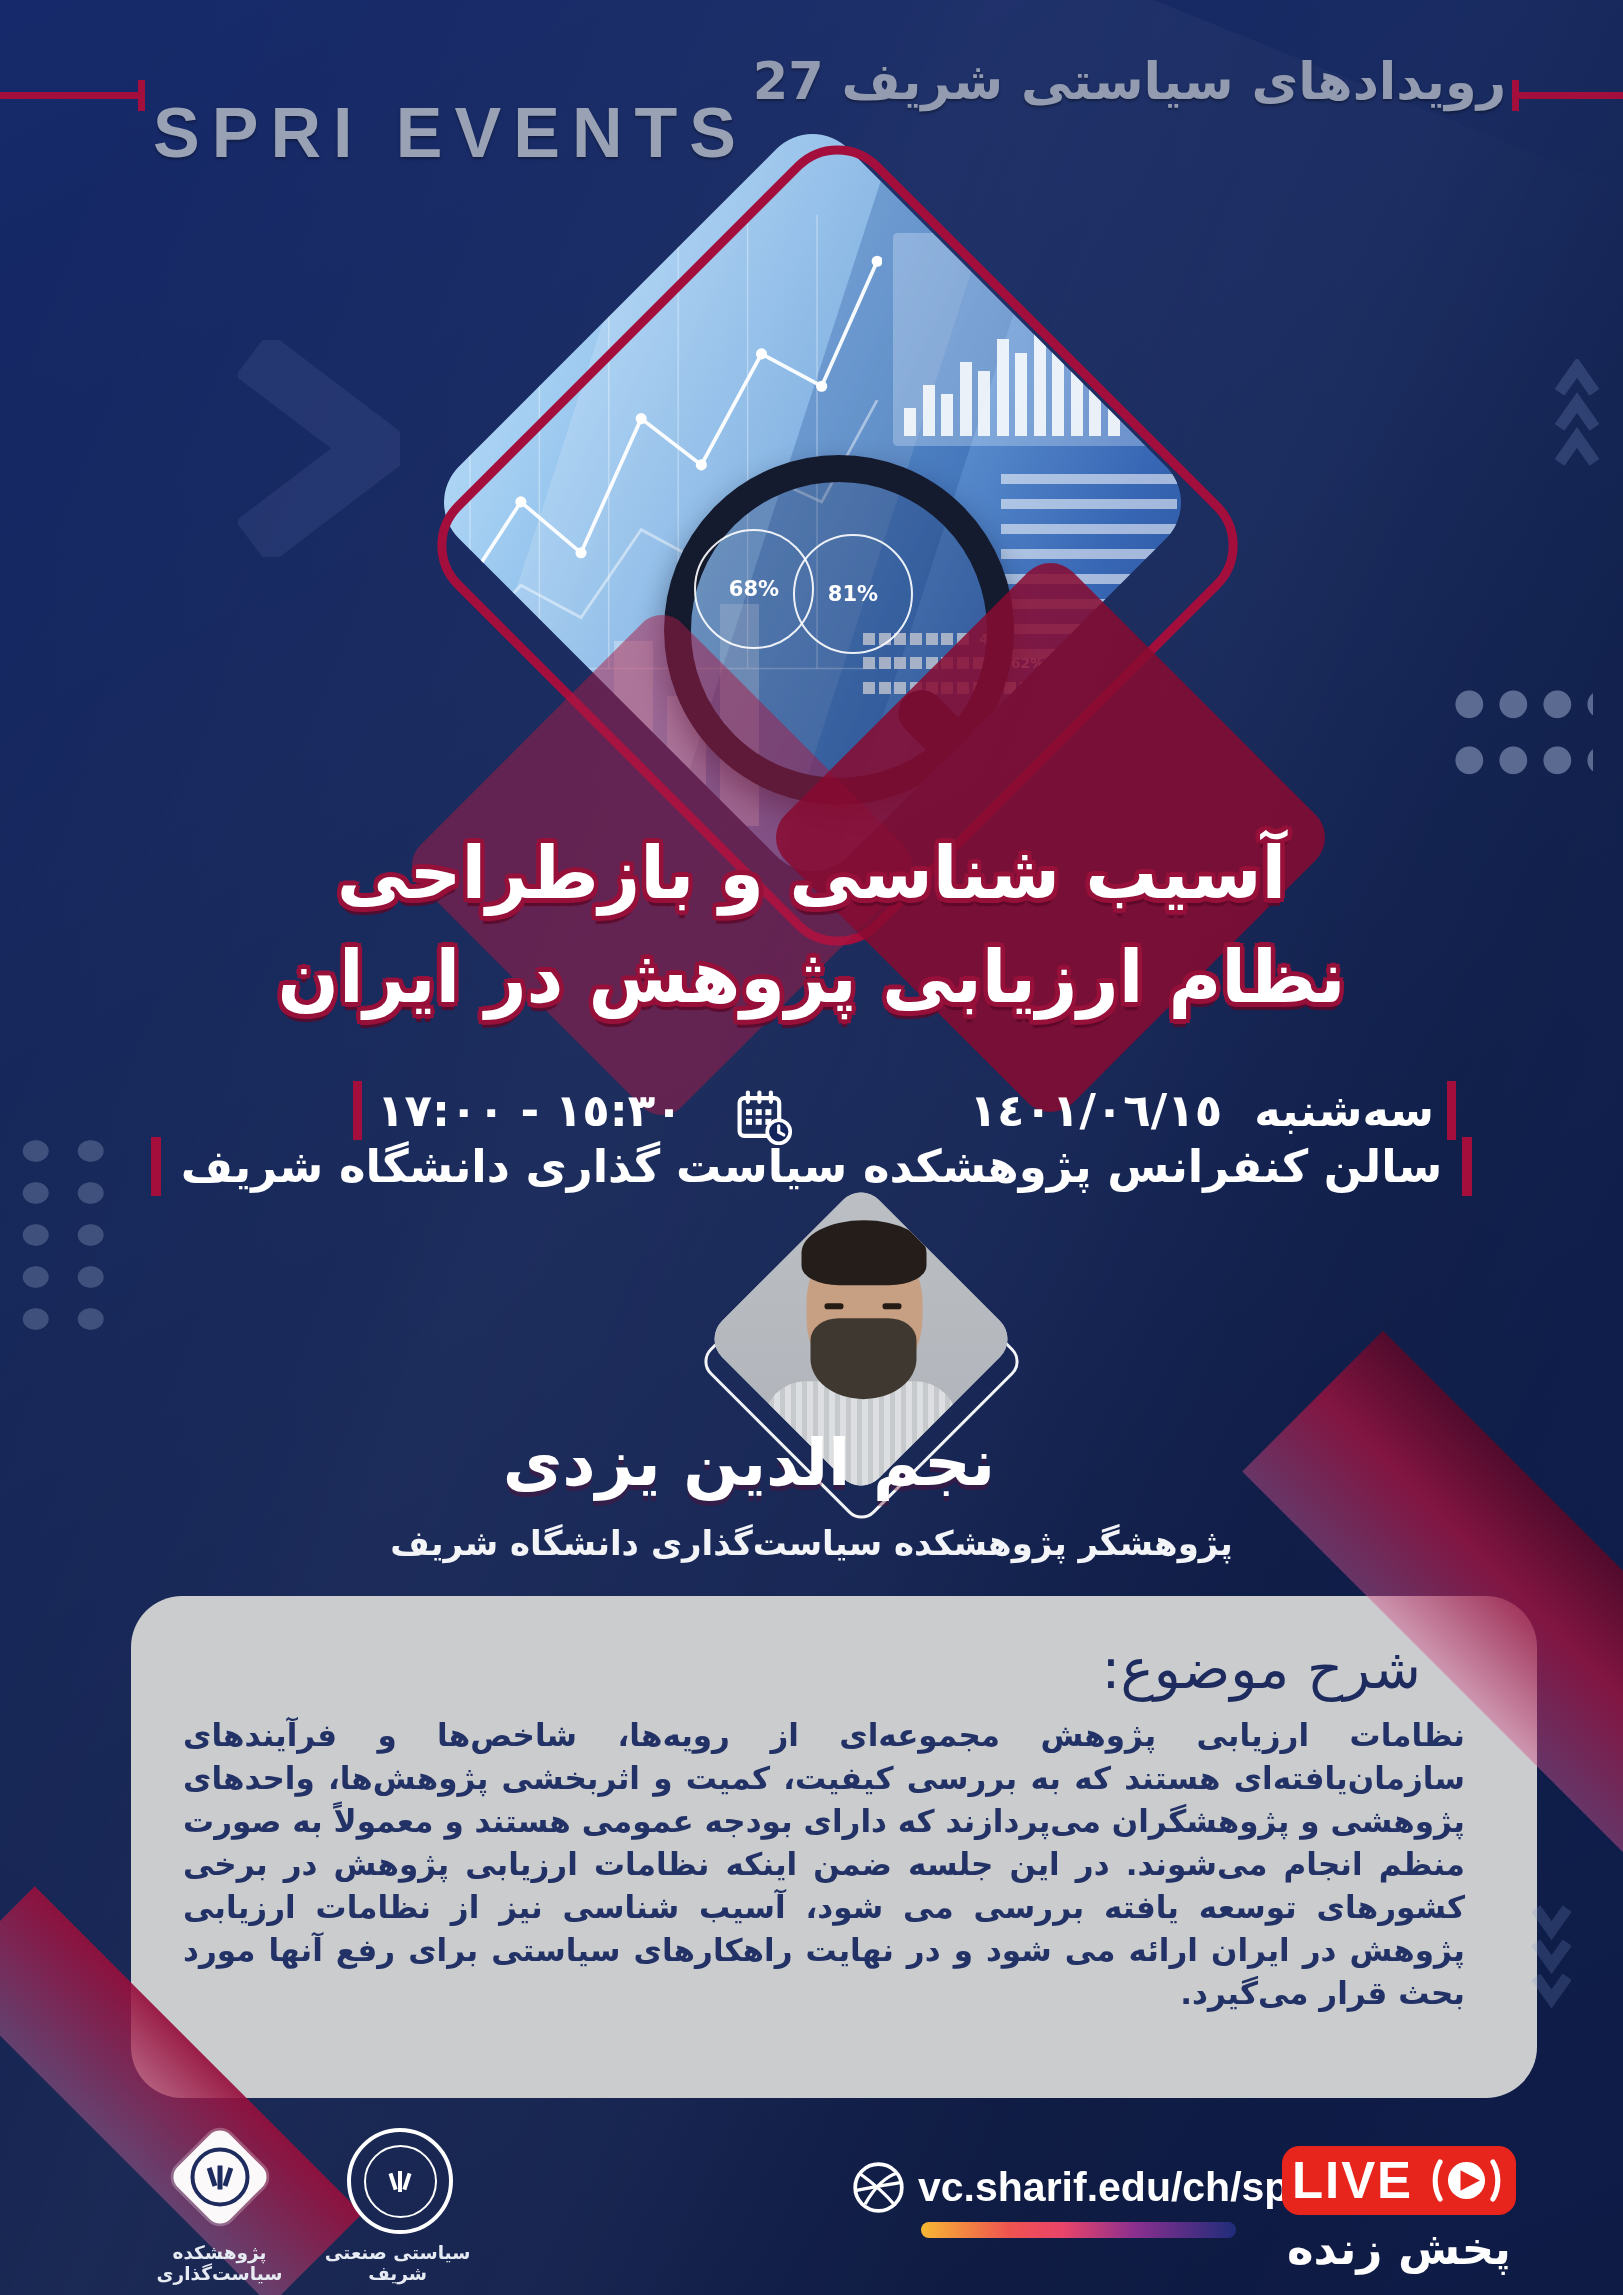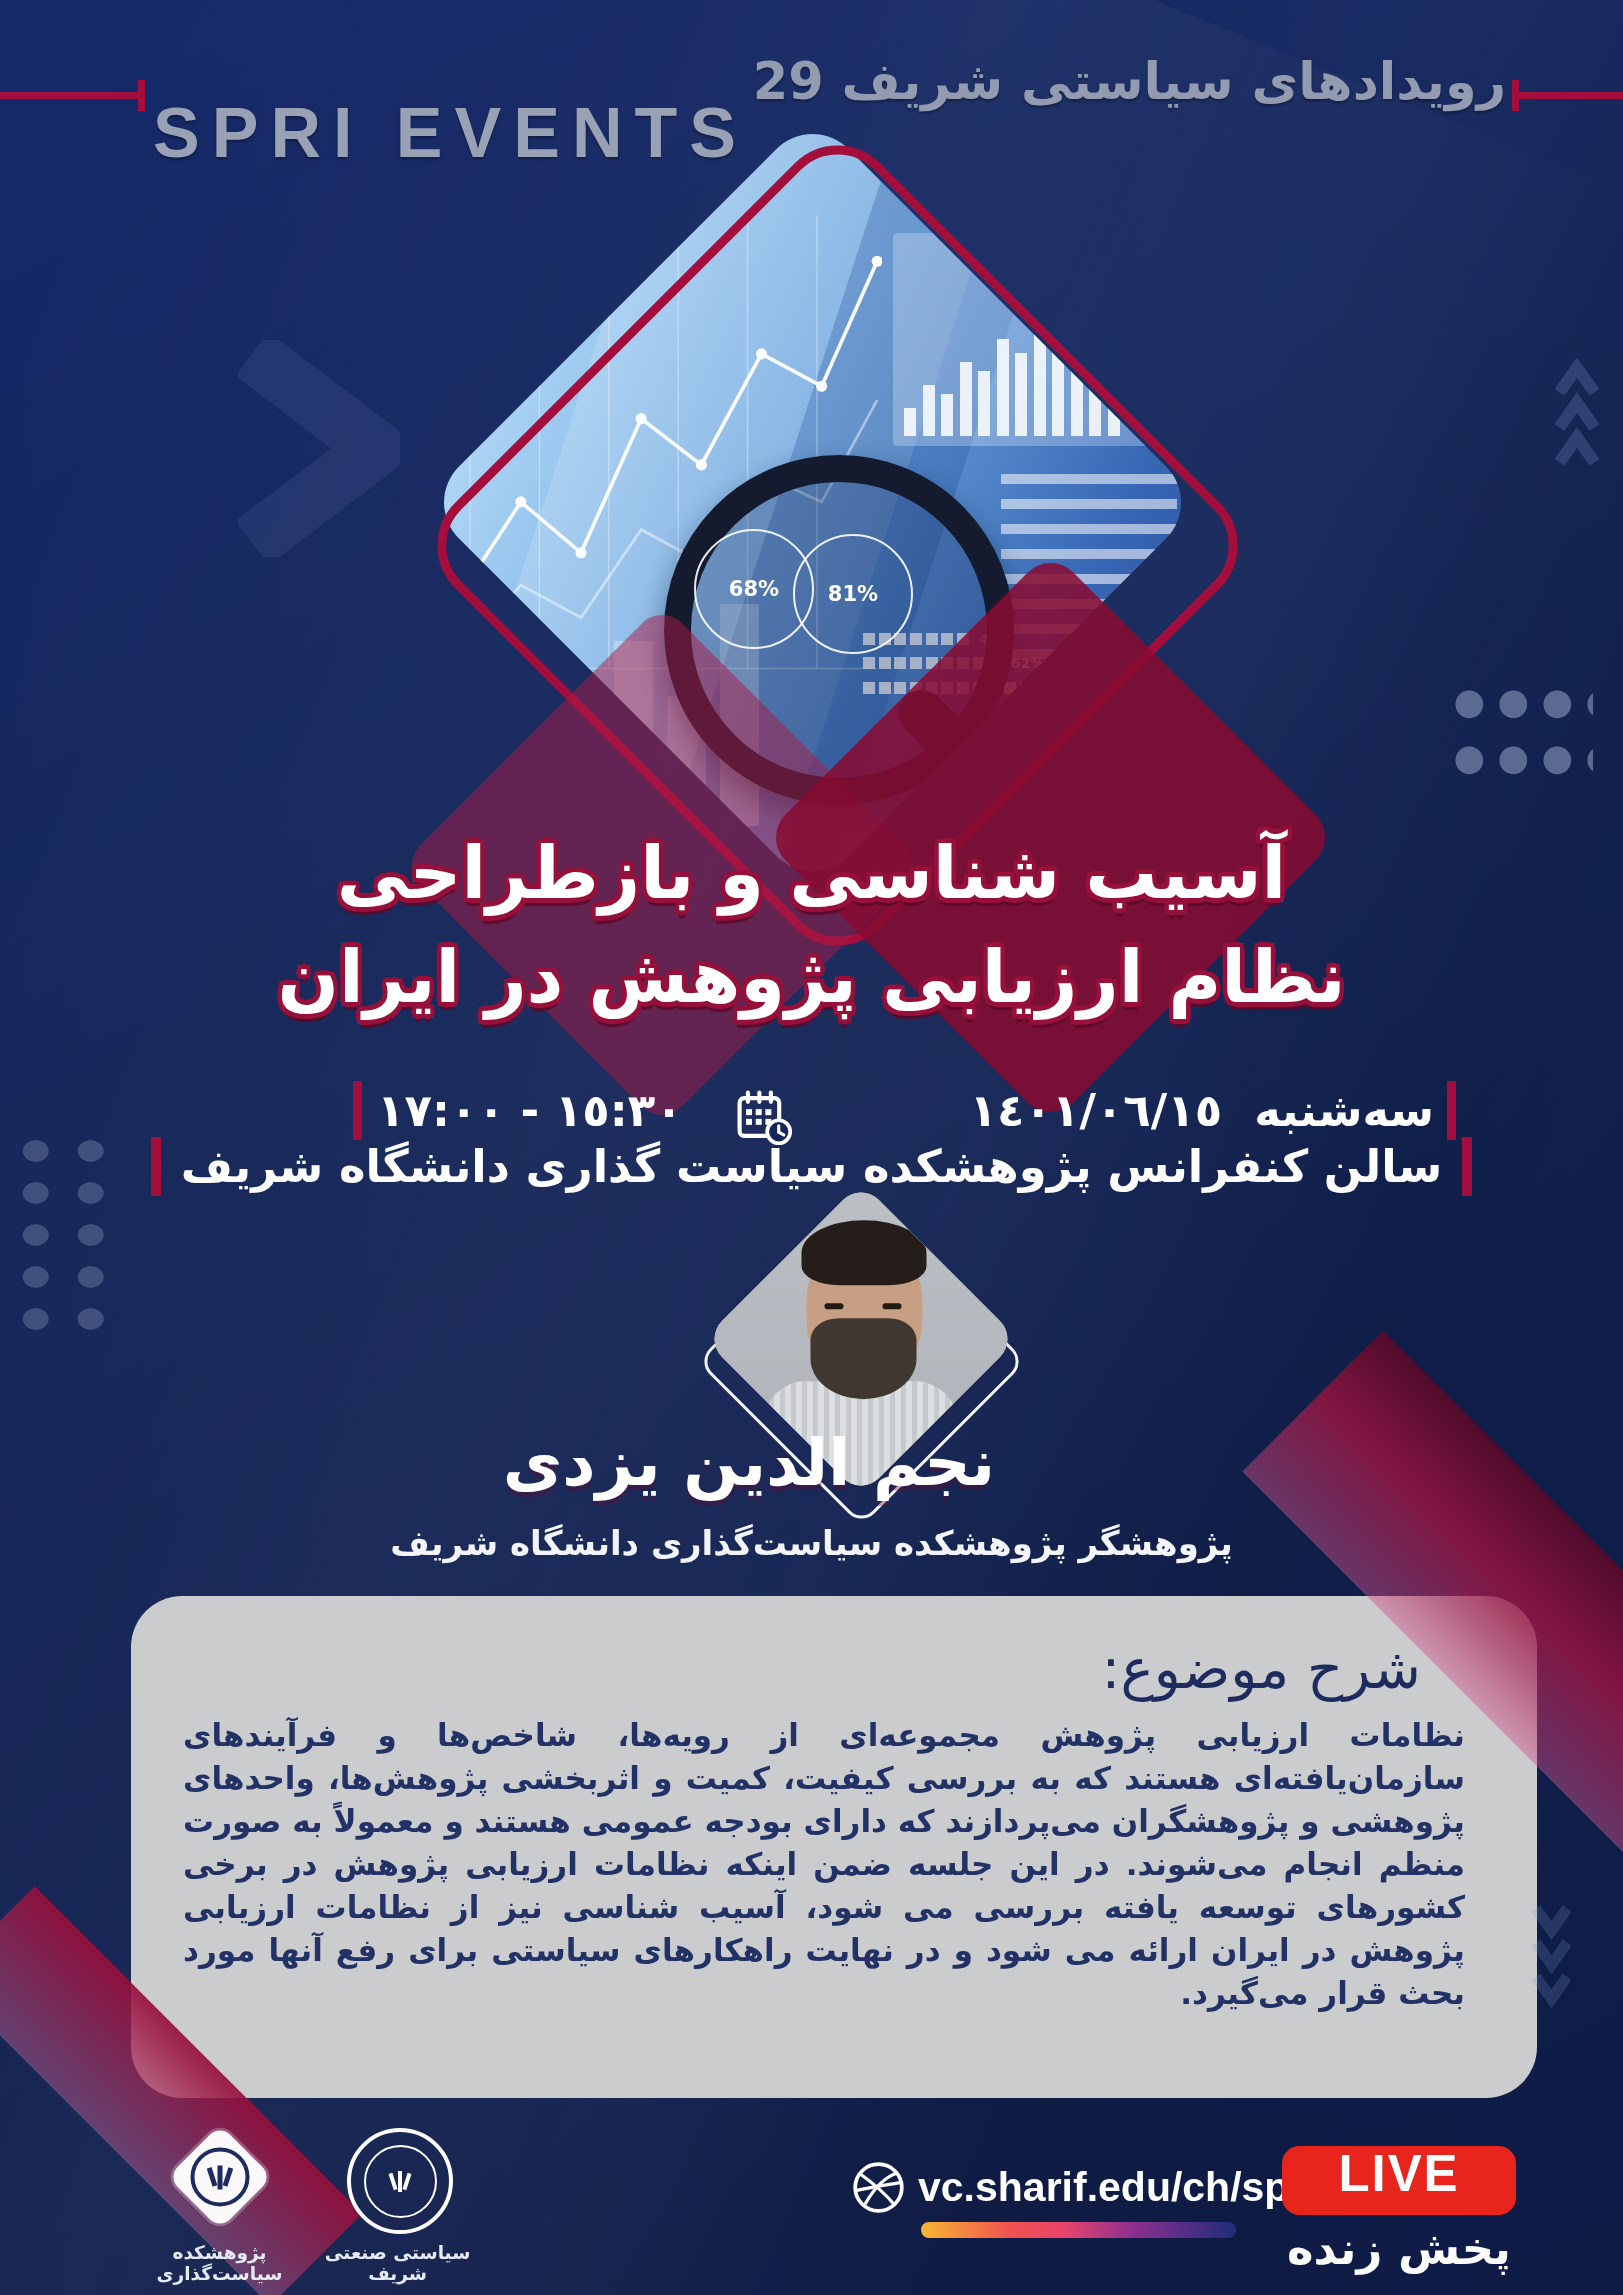--- a/index.html
+++ b/index.html
@@ -142,40 +142,40 @@
   .tulip-w::before{left:-6.5px;transform:rotate(-18deg);}
   .tulip-w::after{right:-6.5px;transform:rotate(18deg);}
   .logo-caption{position:absolute;z-index:9;text-align:center;font-size:18.5px;font-weight:700;
     color:#e6eaf2;direction:rtl;}
   .globe{position:absolute;left:851px;top:2160px;z-index:9;}
   .url-text{position:absolute;left:918px;top:2160px;height:55px;display:flex;align-items:center;
     z-index:9;font-size:41px;font-weight:700;color:#fff;font-family:"Liberation Sans",sans-serif;}
   .url-bar{position:absolute;left:921px;top:2222px;width:315px;height:15.7px;border-radius:7.9px;z-index:9;
     background:linear-gradient(90deg,#f7b733 0%,#ef5350 28%,#e9446a 45%,#8a2f8f 68%,#1f2d7a 100%);}
   .live-badge{position:absolute;left:1282px;top:2146px;width:234px;height:69px;border-radius:17.6px;
-    background:#e8251d;z-index:9;display:flex;align-items:center;justify-content:center;gap:14px;flex-direction:column;}
+    background:#e8251d;z-index:9;display:flex;align-items:center;justify-content:center;gap:14px;}
   .live-word{font-size:51px;font-weight:800;color:#fff;letter-spacing:1.9px;
     font-family:"Liberation Sans",sans-serif;}
   .live-caption{position:absolute;left:1282px;top:2222px;width:234px;text-align:center;z-index:9;
     font-size:45px;font-weight:800;color:#fff;direction:rtl;}
   svg{display:block;}
 </style>
 </head>
 <body>
 
 <div class="poster">
 
   <div class="streak streak1"></div>
   <div class="streak streak2"></div>
   <div class="streak streak3"></div>
 
   <div class="hline" style="left:0;top:92px;width:144px;height:6.5px;"></div>
   <div class="hline" style="left:138px;top:80px;width:6.5px;height:30.5px;"></div>
   <div class="brand">SPRI EVENTS</div>
-  <div class="series">رویدادهای سیاستی شریف 29</div>
+  <div class="series">رویدادهای سیاستی شریف 27</div>
   <div class="hline" style="left:1512px;top:80px;width:6.5px;height:30.5px;"></div>
   <div class="hline" style="left:1519px;top:92px;width:105px;height:6.5px;"></div>
 
   <svg class="abs" style="left:238px;top:340px;z-index:1;" width="162" height="217" viewBox="0 0 350 470">
     <polyline points="30,30 300,235 30,440" fill="none" stroke="rgba(130,152,205,0.12)" stroke-width="120"></polyline>
   </svg>
   <svg class="abs" style="left:1554px;top:359px;z-index:1;" width="46" height="111" viewBox="0 0 100 240">
     <polyline points="12,72 50,18 88,72" fill="none" stroke="rgba(128,150,202,0.25)" stroke-width="26"></polyline>
     <polyline points="12,148 50,94 88,148" fill="none" stroke="rgba(128,150,202,0.25)" stroke-width="26"></polyline>
     <polyline points="12,224 50,170 88,224" fill="none" stroke="rgba(128,150,202,0.25)" stroke-width="26"></polyline>

